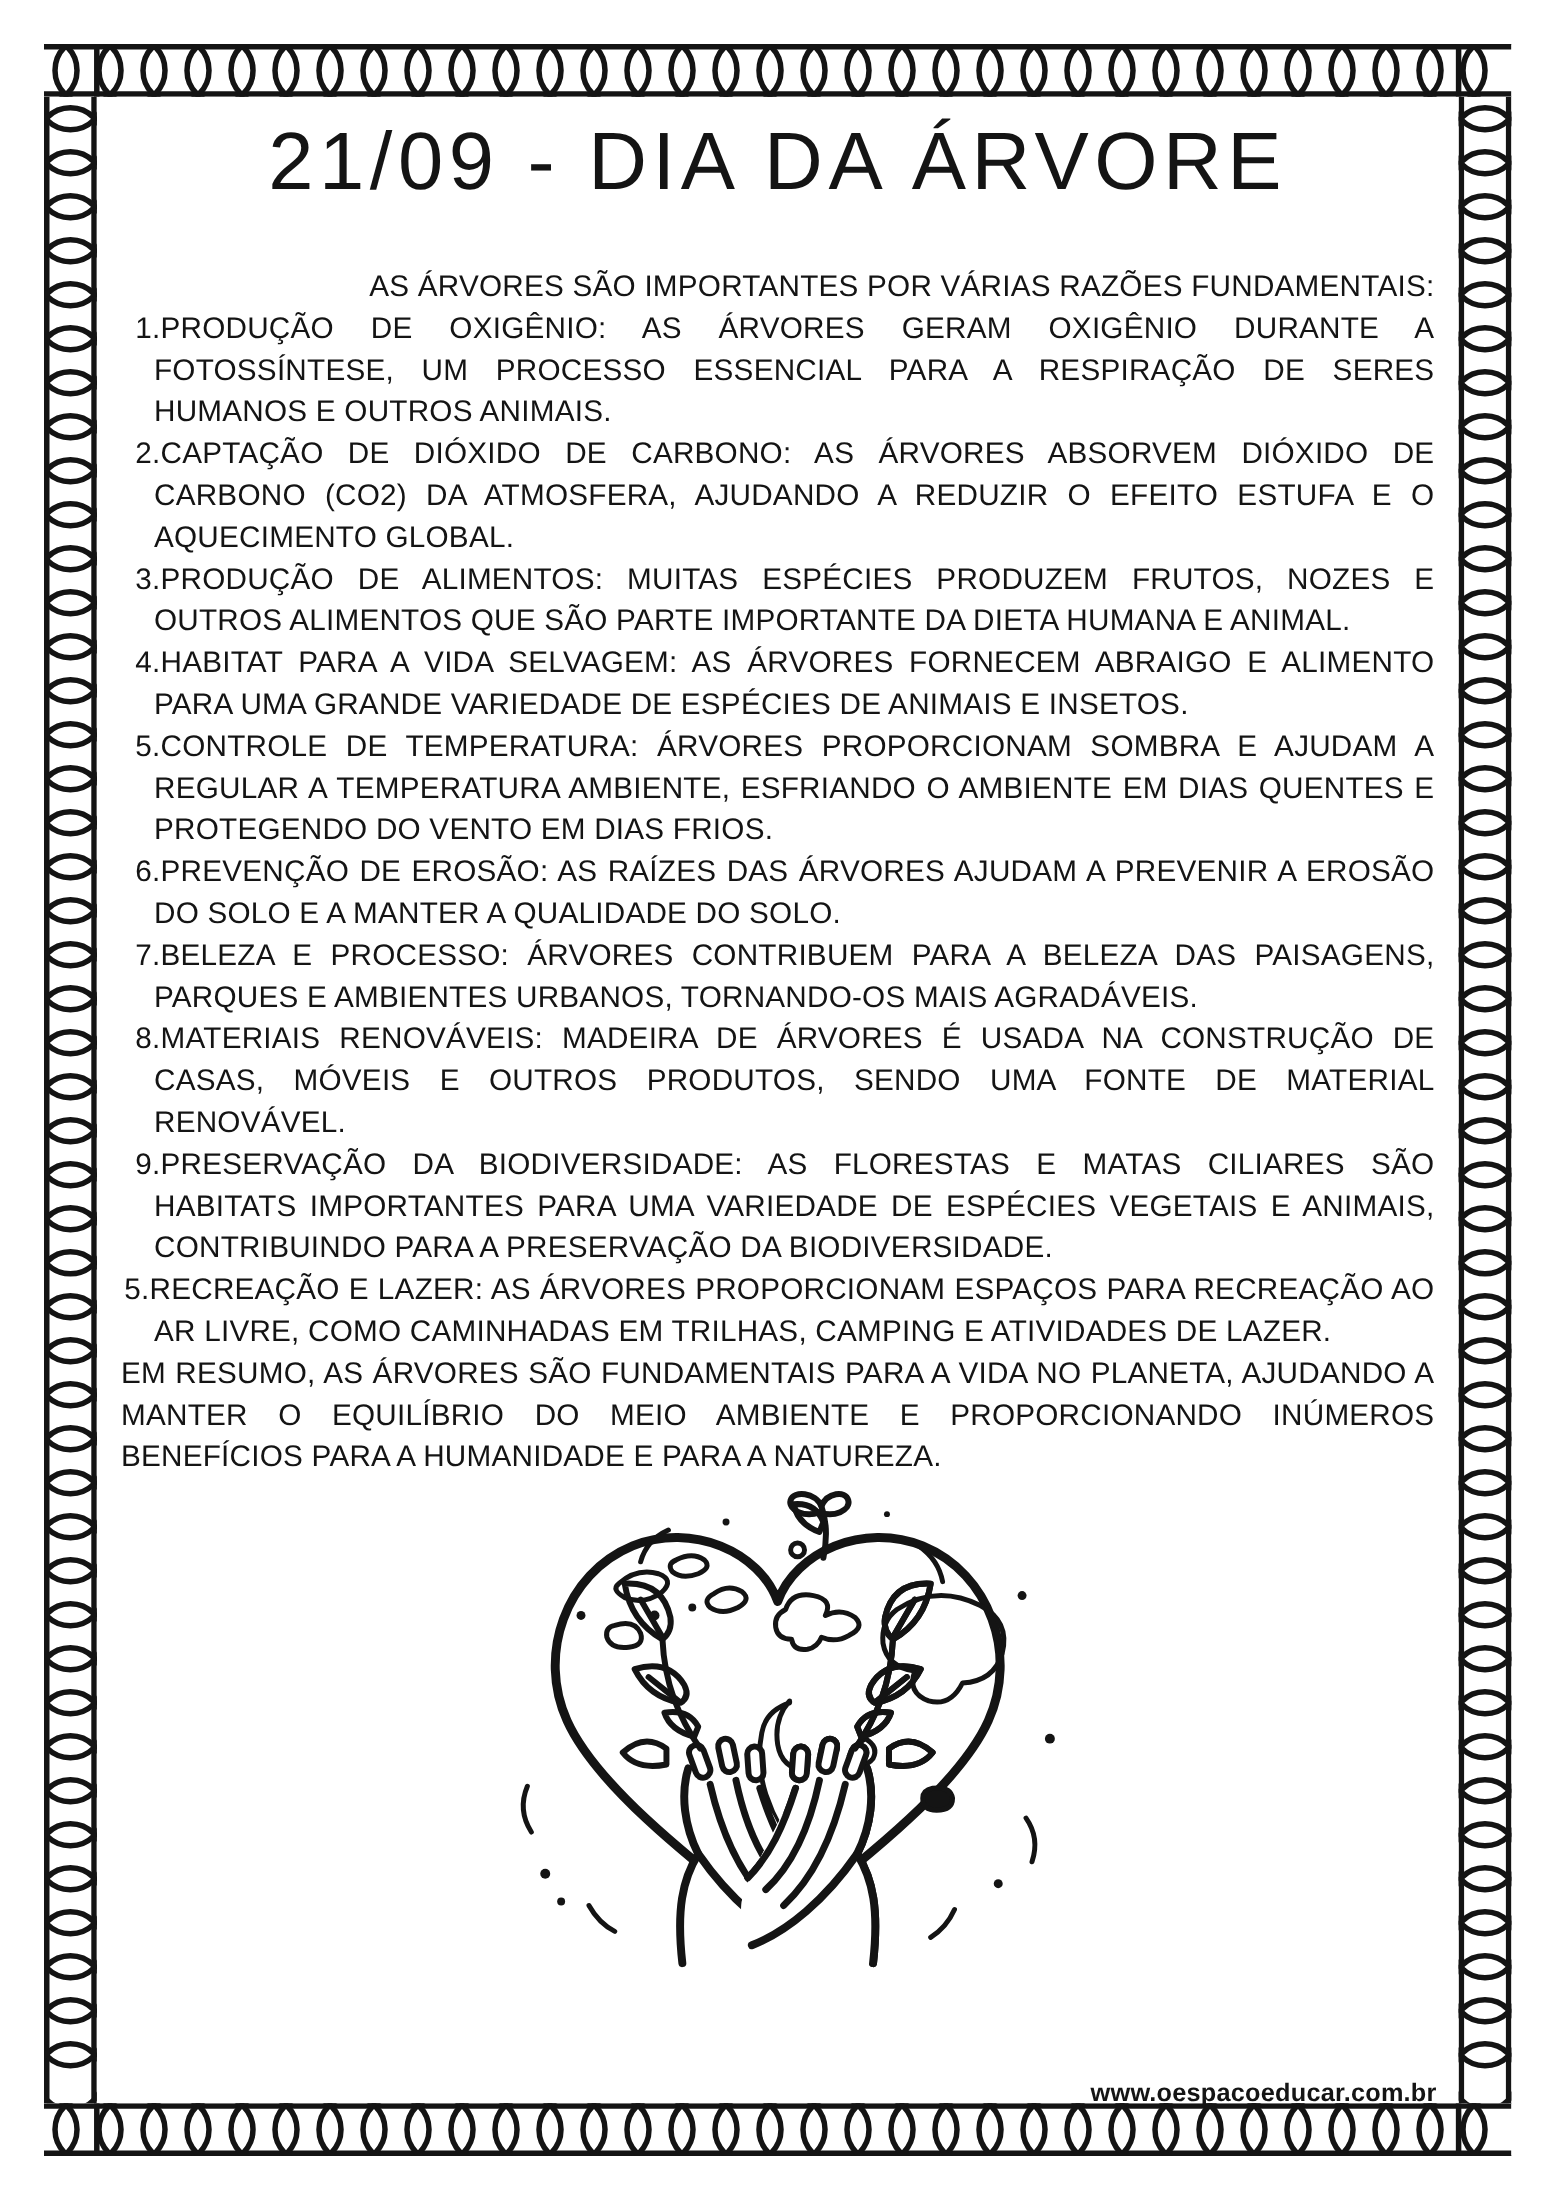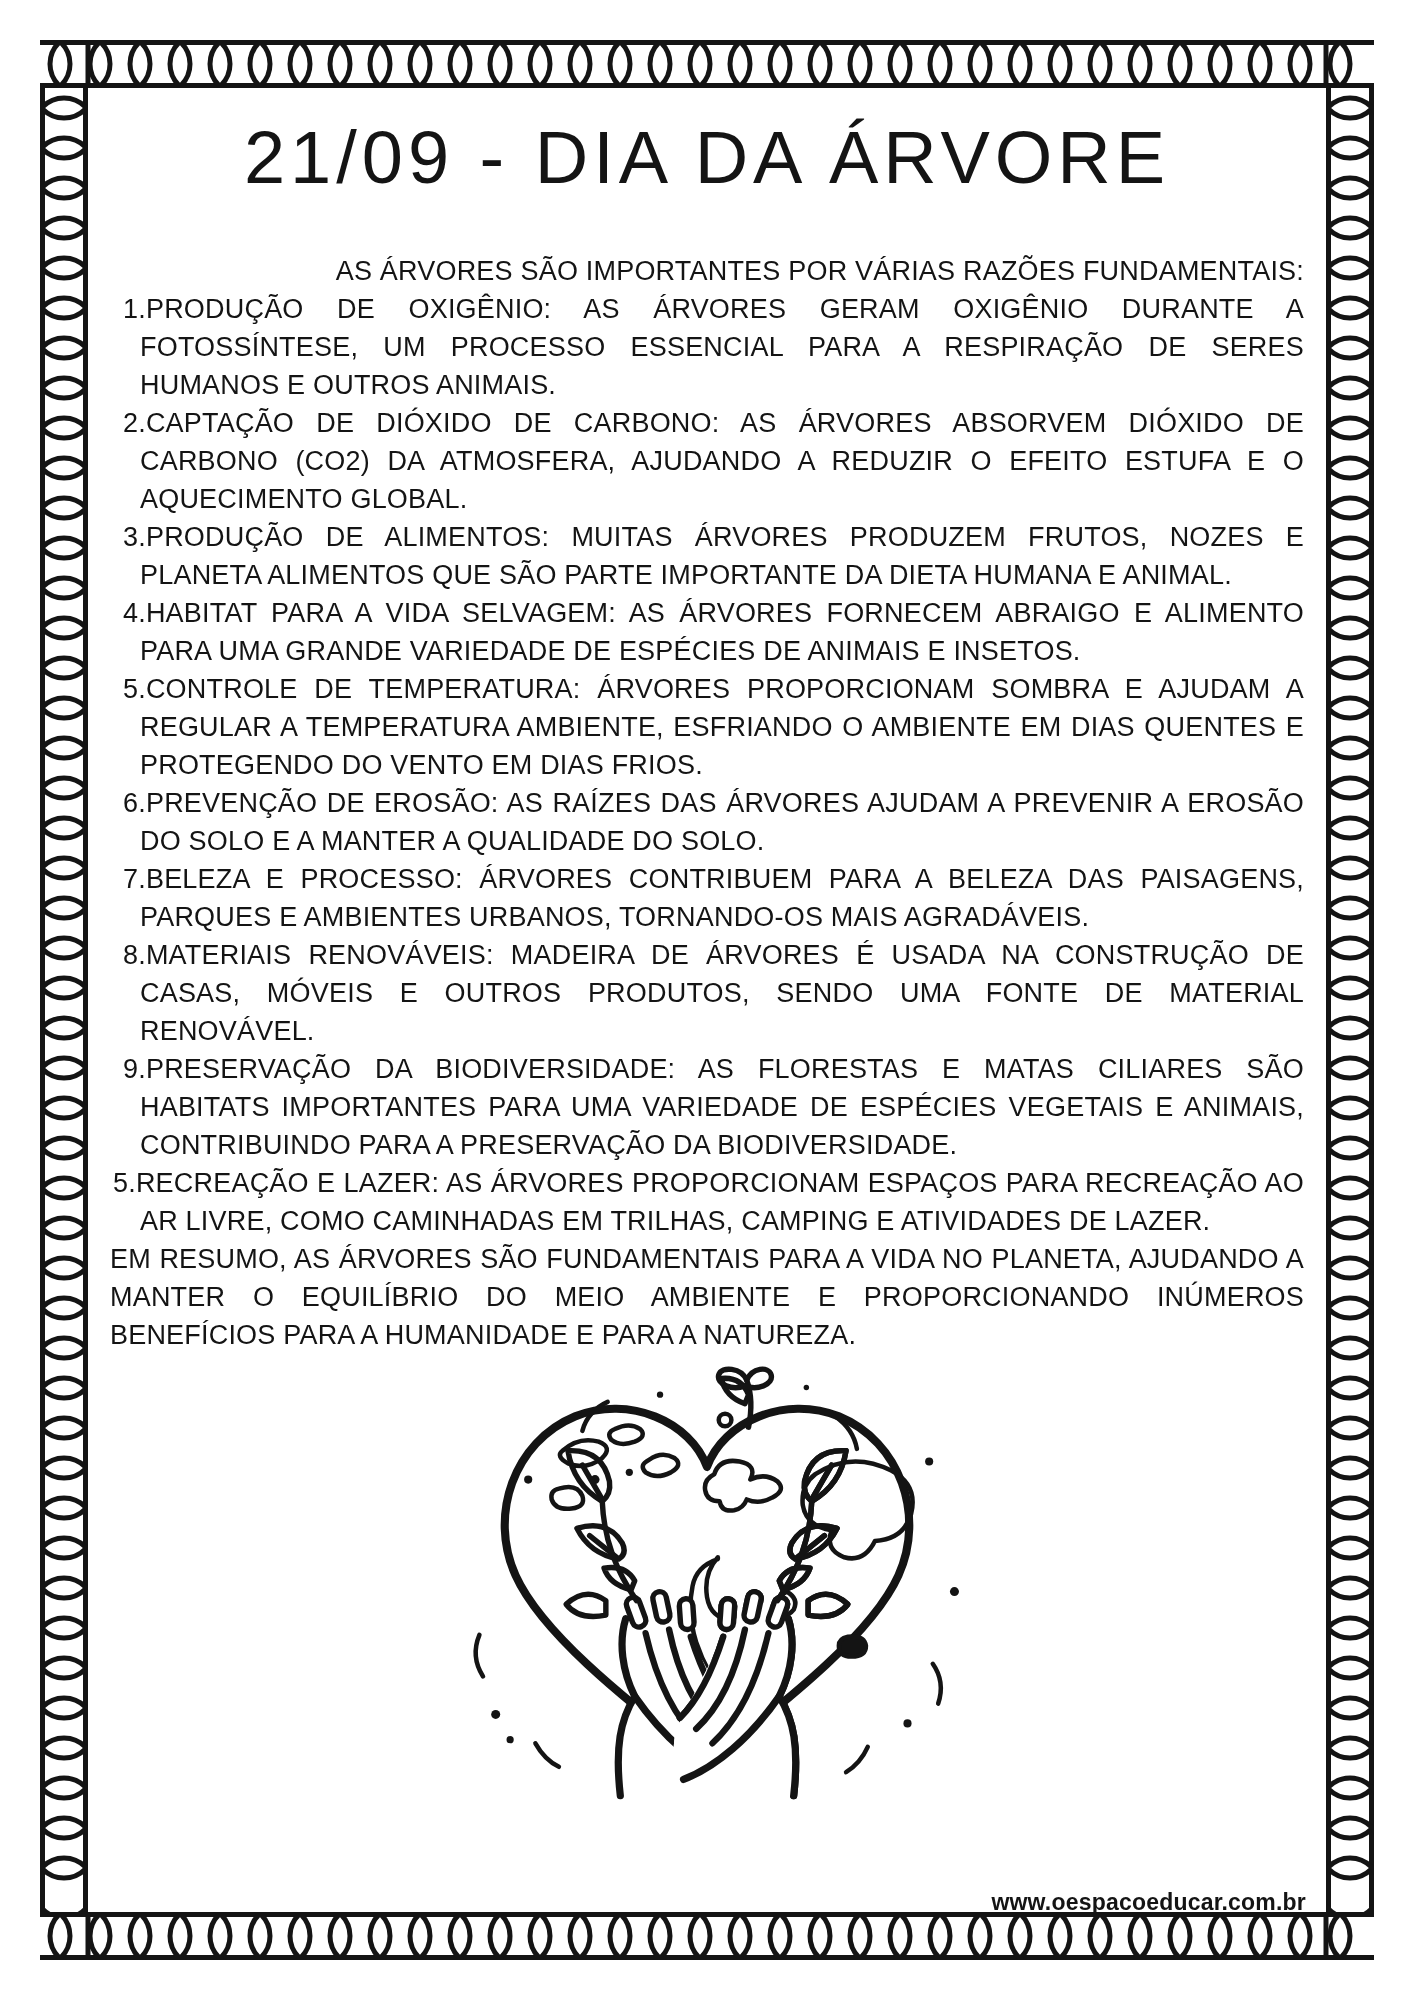--- a/index.html
+++ b/index.html
@@ -7,21 +7,21 @@
     position:relative;width:1414px;height:2000px;background:#ffffff;
     color:#141414;font-family:"Liberation Sans",sans-serif;overflow:hidden;
   }
   .band{position:absolute;display:block;}
   #band-top{left:40px;top:40px;width:1334px;height:48px;}
   #band-bottom{left:40px;top:1912px;width:1334px;height:48px;}
   #band-left{left:40px;top:88px;width:48px;height:1824px;}
   #band-right{left:1326px;top:88px;width:48px;height:1824px;}
   .content{
     position:absolute;left:88px;top:88px;width:1238px;height:1824px;
-    padding:11px 22px;box-sizing:border-box;
+    padding:0 22px;box-sizing:border-box;
   }
   .doc-title{
     text-align:center;font-size:74px;font-weight:400;letter-spacing:5px;
     line-height:1.15;margin:16px 0 52px 0;white-space:nowrap;
   }
   .intro{font-size:27px;line-height:38px;letter-spacing:.2px;text-align:right;}
   .reasons{margin:0;}
   .item{
     font-size:27px;line-height:38px;letter-spacing:.2px;
     text-align:justify;padding-left:30px;text-indent:-17px;
@@ -225,21 +225,21 @@
 
   <div class="content">
 
     <div class="doc-title">21/09 - DIA DA ÁRVORE</div>
 
     <div class="intro">AS ÁRVORES SÃO IMPORTANTES POR VÁRIAS RAZÕES FUNDAMENTAIS:</div>
 
     <div class="reasons">
       <div class="item"><span class="num">1.</span><span>PRODUÇÃO DE OXIGÊNIO: AS ÁRVORES GERAM OXIGÊNIO DURANTE A FOTOSSÍNTESE, UM PROCESSO ESSENCIAL PARA A RESPIRAÇÃO DE SERES HUMANOS E OUTROS ANIMAIS.</span></div>
       <div class="item"><span class="num">2.</span><span>CAPTAÇÃO DE DIÓXIDO DE CARBONO: AS ÁRVORES ABSORVEM DIÓXIDO DE CARBONO (CO2) DA ATMOSFERA, AJUDANDO A REDUZIR O EFEITO ESTUFA E O AQUECIMENTO GLOBAL.</span></div>
-      <div class="item"><span class="num">3.</span><span>PRODUÇÃO DE ALIMENTOS: MUITAS ÁRVORES PRODUZEM FRUTOS, NOZES E PLANETA ALIMENTOS QUE SÃO PARTE IMPORTANTE DA DIETA HUMANA E ANIMAL.</span></div>
+      <div class="item"><span class="num">3.</span><span>PRODUÇÃO DE ALIMENTOS: MUITAS ESPÉCIES PRODUZEM FRUTOS, NOZES E OUTROS ALIMENTOS QUE SÃO PARTE IMPORTANTE DA DIETA HUMANA E ANIMAL.</span></div>
       <div class="item"><span class="num">4.</span><span>HABITAT PARA A VIDA SELVAGEM: AS ÁRVORES FORNECEM ABRAIGO E ALIMENTO PARA UMA GRANDE VARIEDADE DE ESPÉCIES DE ANIMAIS E INSETOS.</span></div>
       <div class="item"><span class="num">5.</span><span>CONTROLE DE TEMPERATURA: ÁRVORES PROPORCIONAM SOMBRA E AJUDAM A REGULAR A TEMPERATURA AMBIENTE, ESFRIANDO O AMBIENTE EM DIAS QUENTES E PROTEGENDO DO VENTO EM DIAS FRIOS.</span></div>
       <div class="item"><span class="num">6.</span><span>PREVENÇÃO DE EROSÃO: AS RAÍZES DAS ÁRVORES AJUDAM A PREVENIR A EROSÃO DO SOLO E A MANTER A QUALIDADE DO SOLO.</span></div>
       <div class="item"><span class="num">7.</span><span>BELEZA E PROCESSO: ÁRVORES CONTRIBUEM PARA A BELEZA DAS PAISAGENS, PARQUES E AMBIENTES URBANOS, TORNANDO-OS MAIS AGRADÁVEIS.</span></div>
       <div class="item"><span class="num">8.</span><span>MATERIAIS RENOVÁVEIS: MADEIRA DE ÁRVORES É USADA NA CONSTRUÇÃO DE CASAS, MÓVEIS E OUTROS PRODUTOS, SENDO UMA FONTE DE MATERIAL RENOVÁVEL.</span></div>
       <div class="item"><span class="num">9.</span><span>PRESERVAÇÃO DA BIODIVERSIDADE: AS FLORESTAS E MATAS CILIARES SÃO HABITATS IMPORTANTES PARA UMA VARIEDADE DE ESPÉCIES VEGETAIS E ANIMAIS, CONTRIBUINDO PARA A PRESERVAÇÃO DA BIODIVERSIDADE.</span></div>
       <div class="item num-wide"><span class="num">5.</span><span>RECREAÇÃO E LAZER: AS ÁRVORES PROPORCIONAM ESPAÇOS PARA RECREAÇÃO AO AR LIVRE, COMO CAMINHADAS EM TRILHAS, CAMPING E ATIVIDADES DE LAZER.</span></div>
     </div>
 
     <div class="summary">EM RESUMO, AS ÁRVORES SÃO FUNDAMENTAIS PARA A VIDA NO PLANETA, AJUDANDO A MANTER O EQUILÍBRIO DO MEIO AMBIENTE E PROPORCIONANDO INÚMEROS BENEFÍCIOS PARA A HUMANIDADE E PARA A NATUREZA.</div>

